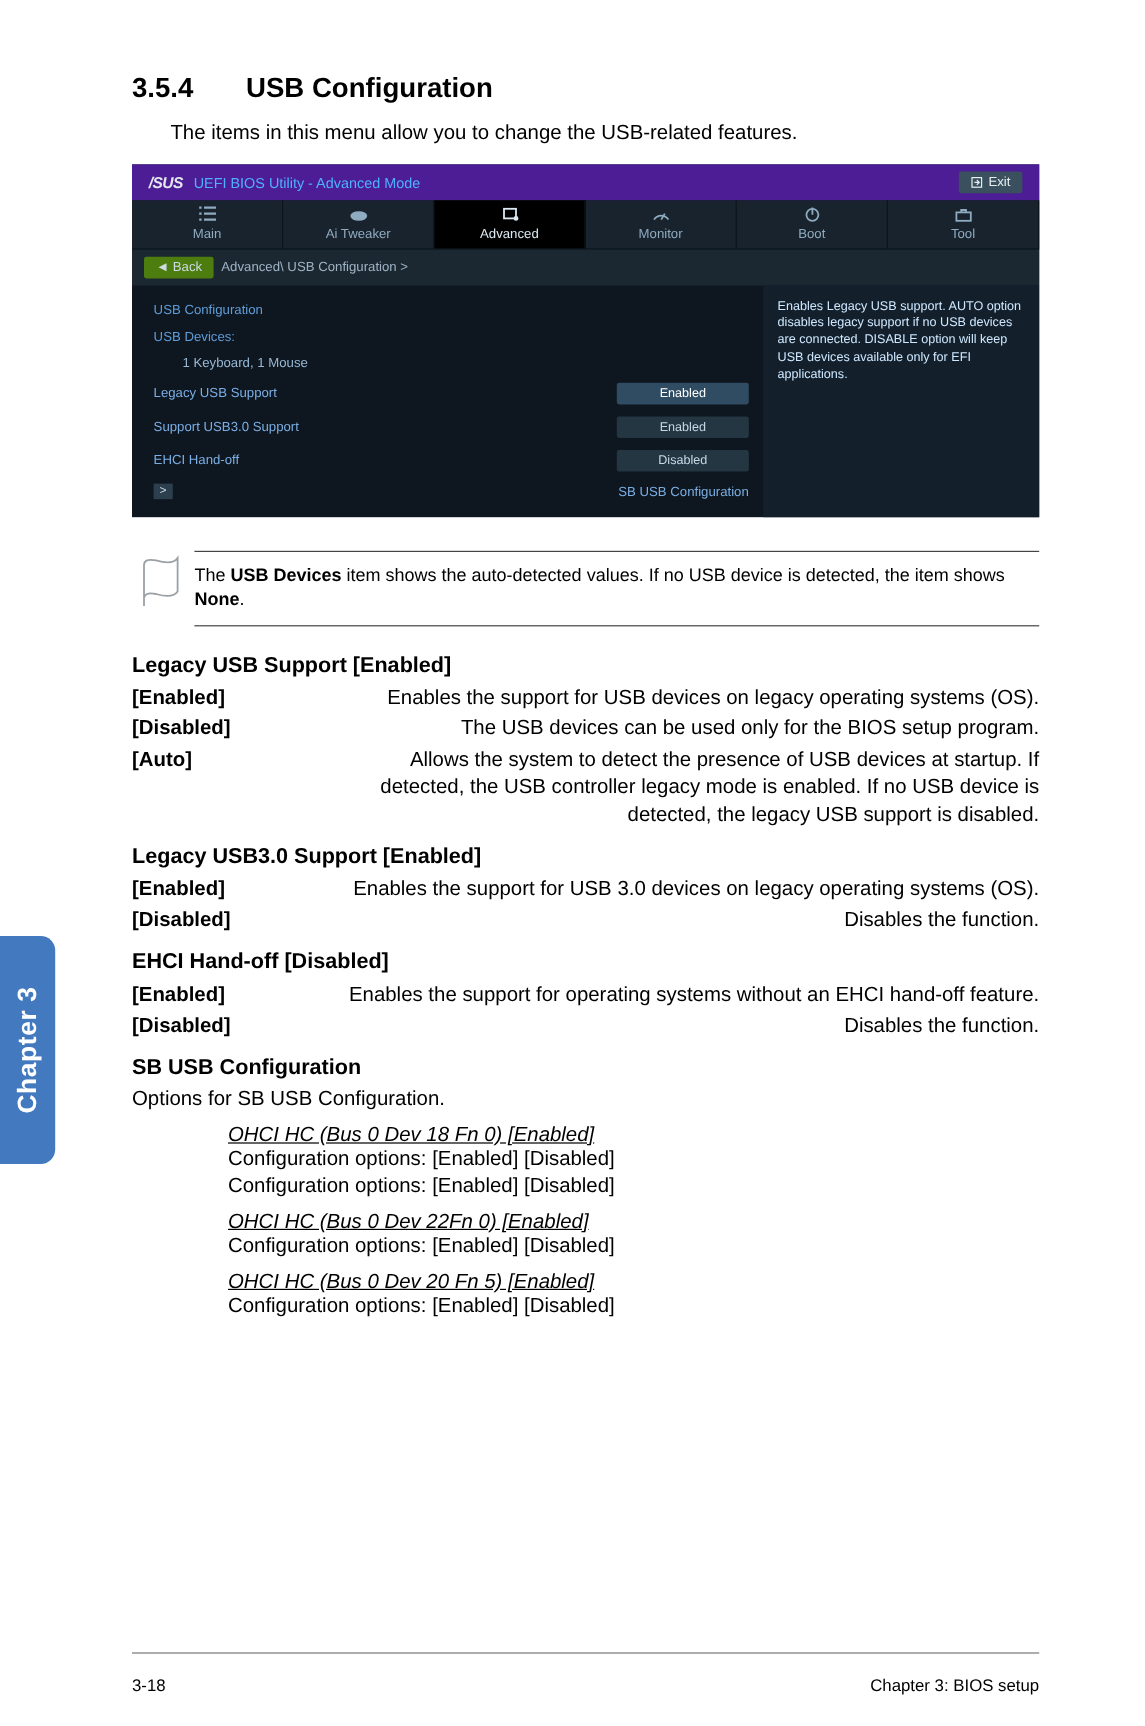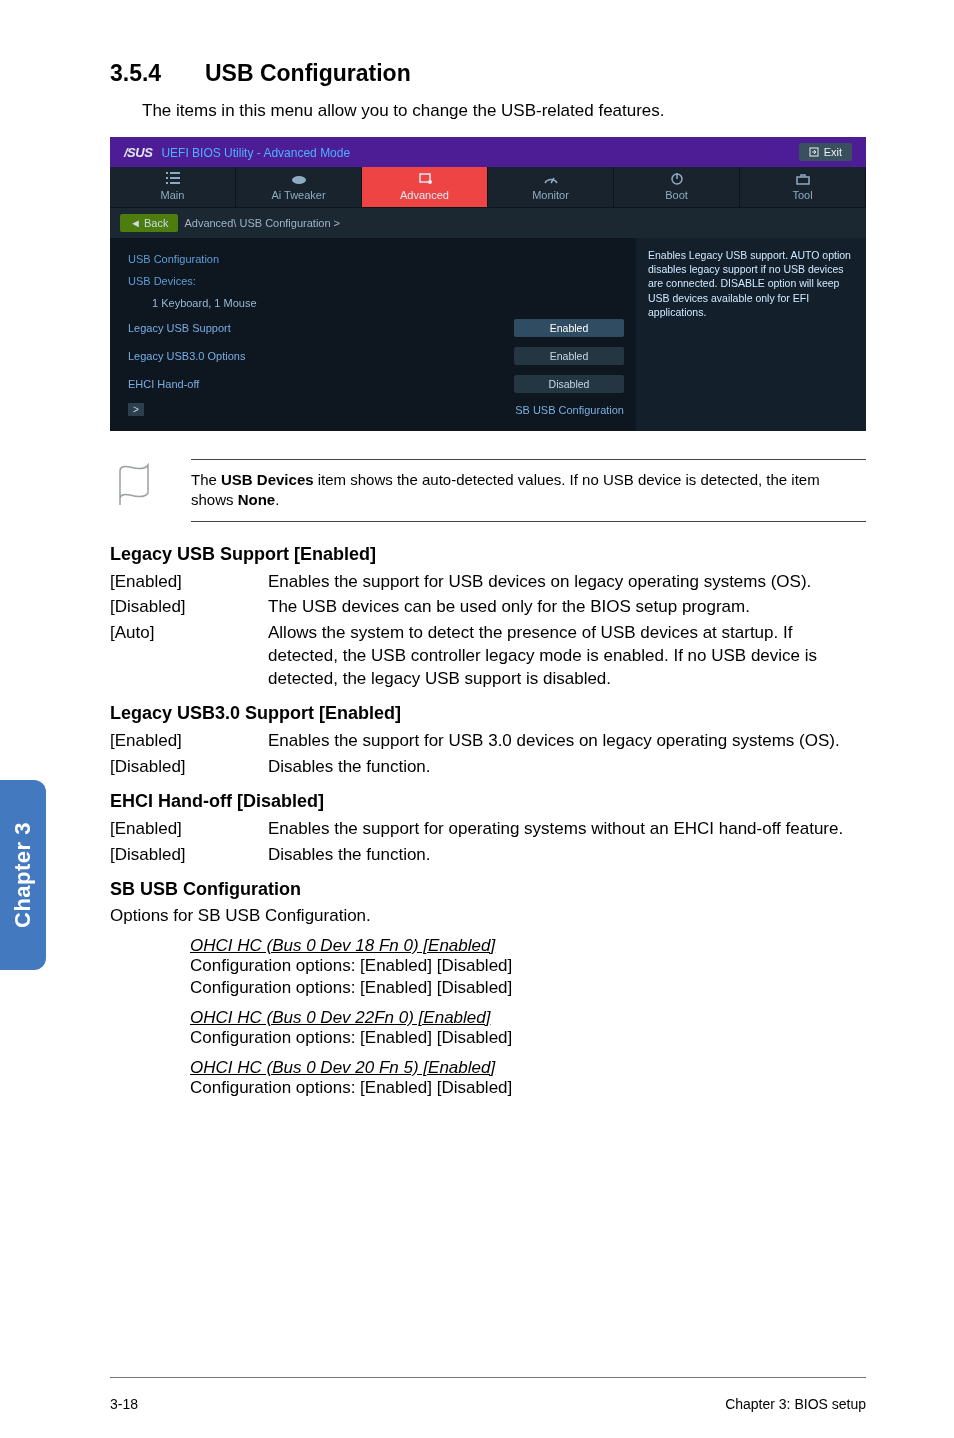--- a/index.html
+++ b/index.html
@@ -58,21 +58,21 @@
   }
   .bios-tab {
     flex: 1;
     text-align: center;
     padding: 4px 0 6px 0;
     color: #8fabc0;
     font-size: 11px;
     border-right: 1px solid #0d141b;
   }
   .bios-tab.active {
-    background: #ef4444;
+    background: #000000;
     color: #dbe9f3;
   }
   .bios-tab .ticon { display:block; margin: 0 auto 4px auto; }
   .breadcrumb {
     background: #1b2832;
     padding: 6px 10px;
     color: #9fb3c4;
     font-size: 11px;
     display: flex;
     align-items: center;
@@ -127,21 +127,21 @@
     background: #2b3f4e;
     color: #cbd9e3;
     padding: 1px 5px;
     margin-right: 6px;
     font-size: 10px;
   }
 
   
   .note {
     display: flex;
-    gap: 33px;
+    gap: 4px;
     margin: 28px 0 22px 0;
     align-items: flex-start;
   }
   .note-icon {
     width: 48px; height: 48px; flex-shrink: 0;
     color: #9aa0a4;
   }
   .note-text {
     border-top: 1px solid #444;
     border-bottom: 1px solid #444;
@@ -155,22 +155,22 @@
     font-size: 18px;
     font-weight: bold;
     margin: 12px 0 6px 0;
   }
   .optline {
     display: flex;
     font-size: 17px;
     margin: 3px 0;
     line-height: 1.35;
   }
-  .optkey { width: 158px; flex-shrink: 0; }
-  .optval { flex: 1; }
+  .optkey { width: 158px; flex-shrink: 0; font-weight: bold; }
+  .optval { flex: 1; text-align: right; }
   .para { font-size: 17px; margin: 4px 0; }
 
   .sublinks { margin-left: 80px; margin-top: 6px; }
   .link-head { font-style: italic; text-decoration: underline; font-size: 17px; margin-top: 10px; }
   .conf { font-size: 17px; margin-bottom: 2px; }
 
   
   .sidetab {
     position: absolute;
     left: 0;
@@ -287,21 +287,21 @@
       <div class="bios-left">
         <div class="bios-row heading">USB Configuration</div>
         <div class="bios-row heading">USB Devices:</div>
         <div class="bios-row sub">1 Keyboard, 1 Mouse</div>
 
         <div class="bios-row sel">
           <span>Legacy USB Support</span>
           <span class="bios-val selected">Enabled</span>
         </div>
         <div class="bios-row">
-          <span>Legacy USB3.0 Options</span>
+          <span>Support USB3.0 Support</span>
           <span class="bios-val">Enabled</span>
         </div>
         <div class="bios-row">
           <span>EHCI Hand-off</span>
           <span class="bios-val">Disabled</span>
         </div>
         <div class="bios-row arrow">
           <span>SB USB Configuration</span>
         </div>
       </div>

